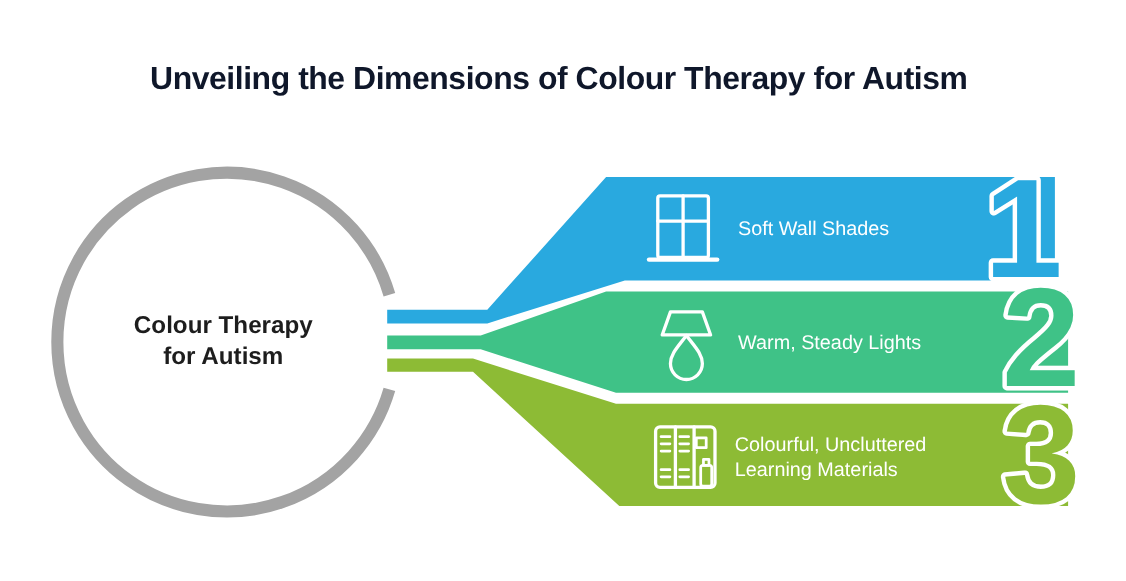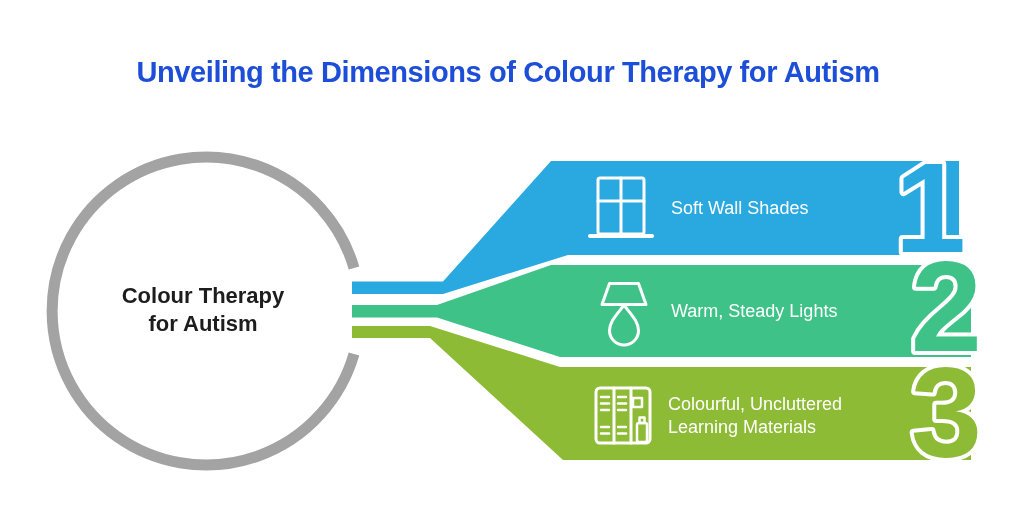--- a/index.html
+++ b/index.html
@@ -19,21 +19,21 @@
   }
   .page-title {
     position: absolute;
     top: 56px;
     left: 0;
     width: 1016px;
     text-align: center;
     font-size: 29px;
     font-weight: bold;
     letter-spacing: -0.4px;
-    color: #1d4ed8;
+    color: #0f172a;
     white-space: nowrap;
   }
   svg.diagram {
     position: absolute;
     top: 0;
     left: 0;
   }
   .circle-label {
     font-family: "Liberation Sans", sans-serif;
     font-size: 22px;

